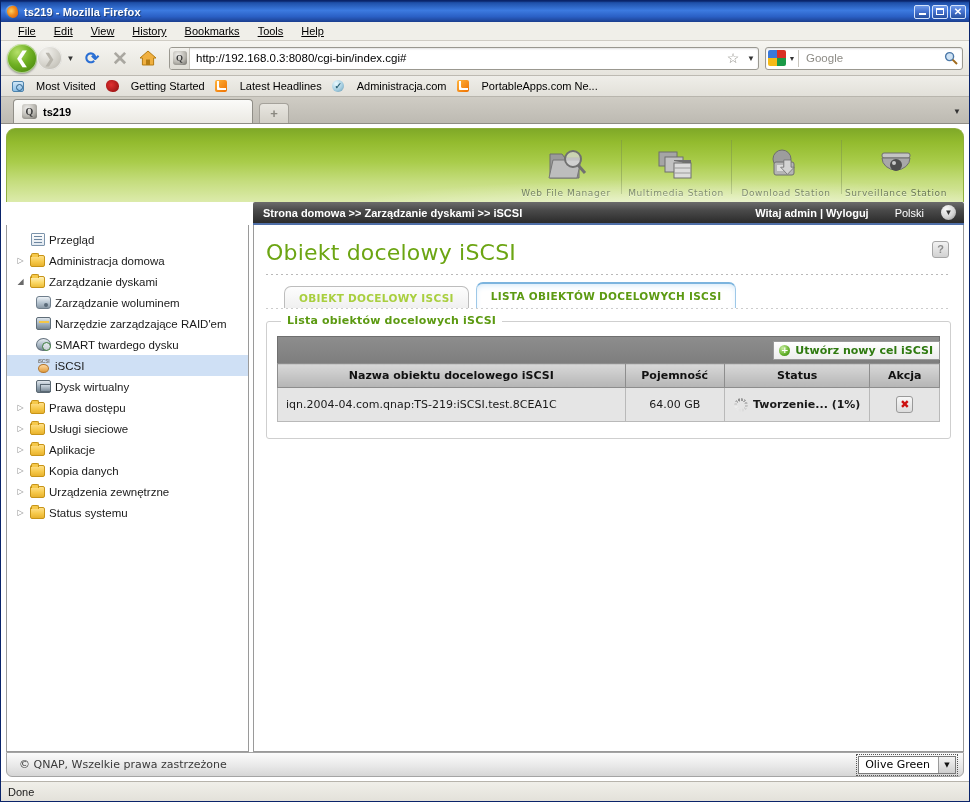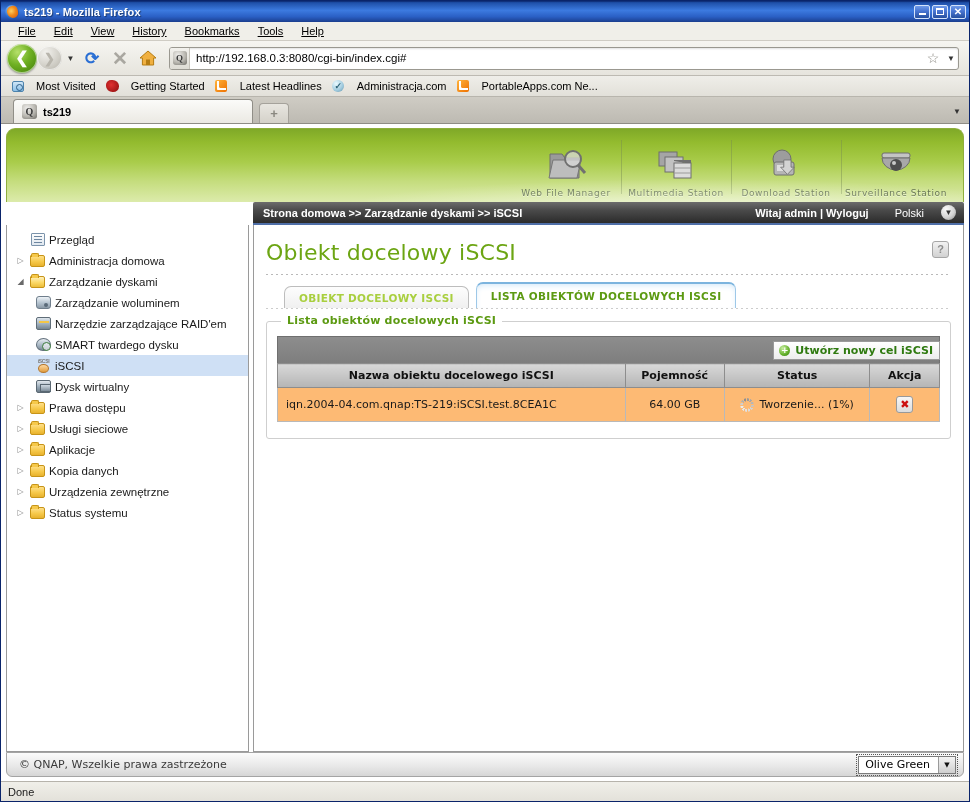--- a/index.html
+++ b/index.html
@@ -520,29 +520,29 @@
   table#tgt-table { border-collapse: collapse; width: 100%; table-layout: fixed; }
   table#tgt-table th {
     background: linear-gradient(to bottom, #d8d8d8 0%, #b5b5b5 100%);
     border: 1px solid #8d8d8d;
     font-family: "DejaVu Sans", sans-serif;
     font-size: 11px; font-weight: bold; color: #111;
     height: 24px; padding: 0 6px;
   }
   table#tgt-table td {
     border: 1px solid #b9b9b9;
-    background: #fdba74;
+    background: #e5e5e5;
     height: 34px;
     font-family: "DejaVu Sans", sans-serif;
     font-size: 11px; color: #1a1a1a;
     padding: 0 8px;
   }
   td.c-name { text-align: left; }
   td.c-cap { text-align: center; }
-  td.c-status { text-align: center; color: #4e9c12; font-weight: normal; margin-left: 35px; }
+  td.c-status { text-align: center; color: #4e9c12; font-weight: bold; margin-left: 35px; }
   td.c-action { text-align: center; }
   .status-wrap { display:flex; align-items:center; justify-content:center; gap:5px; }
   .spinner {
     width: 14px; height: 14px; flex: 0 0 14px;
     border-radius: 50%;
     background:
       conic-gradient(from 0deg,
         #9a9a9a 0deg 20deg, transparent 20deg 30deg,
         #a8a8a8 30deg 50deg, transparent 50deg 60deg,
         #b6b6b6 60deg 80deg, transparent 80deg 90deg,
@@ -660,20 +660,37 @@
 
     <span id="urlbar">
       <span id="url-favicon">
         <span class="qnap-favi">Q</span>
       </span>
       <span id="url-text">http://192.168.0.3:8080/cgi-bin/index.cgi#</span>
       <span id="url-star">☆</span>
       <span id="url-dd">▼</span>
     </span>
 
+    <span id="searchbar">
+      <span id="g-icon">
+        <i style="background:#3a78d8"></i>
+          <i style="background:#d93025"></i>
+        <i style="background:#f5ba16"></i>
+          <i style="background:#1a9a46"></i>
+      </span>
+      <span id="search-dd">▼</span>
+      <span id="search-sep"></span>
+      <span id="search-text">Google</span>
+      <span id="search-go">
+        <svg width="14" height="14" viewBox="0 0 14 14">
+            <circle cx="5.6" cy="5.6" r="4" fill="#cfe3f5" stroke="#4c78a8" stroke-width="1.4"></circle>
+            <line x1="8.6" y1="8.6" x2="13" y2="13" stroke="#a06a1c" stroke-width="2"></line>
+          </svg>
+      </span>
+    </span>
   </div>
 
   <div id="bookmarks">
     <span class="bm">
       <span class="bm-ico">
           <span class="ico-folderblue"></span>
         </span>
       <span>Most Visited</span>
     </span>
     <span class="bm">

